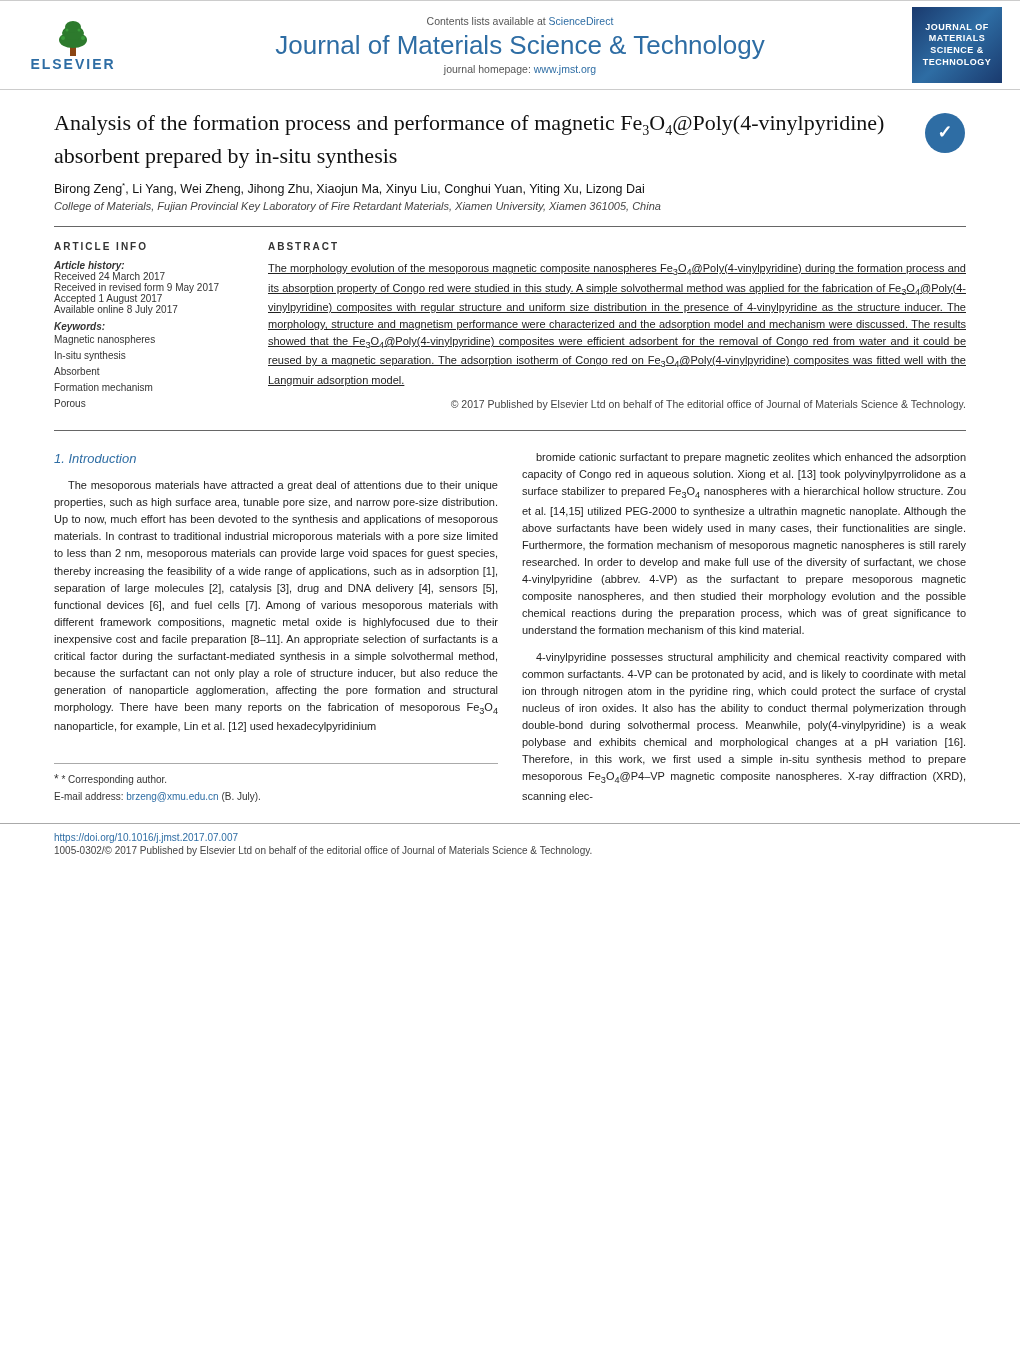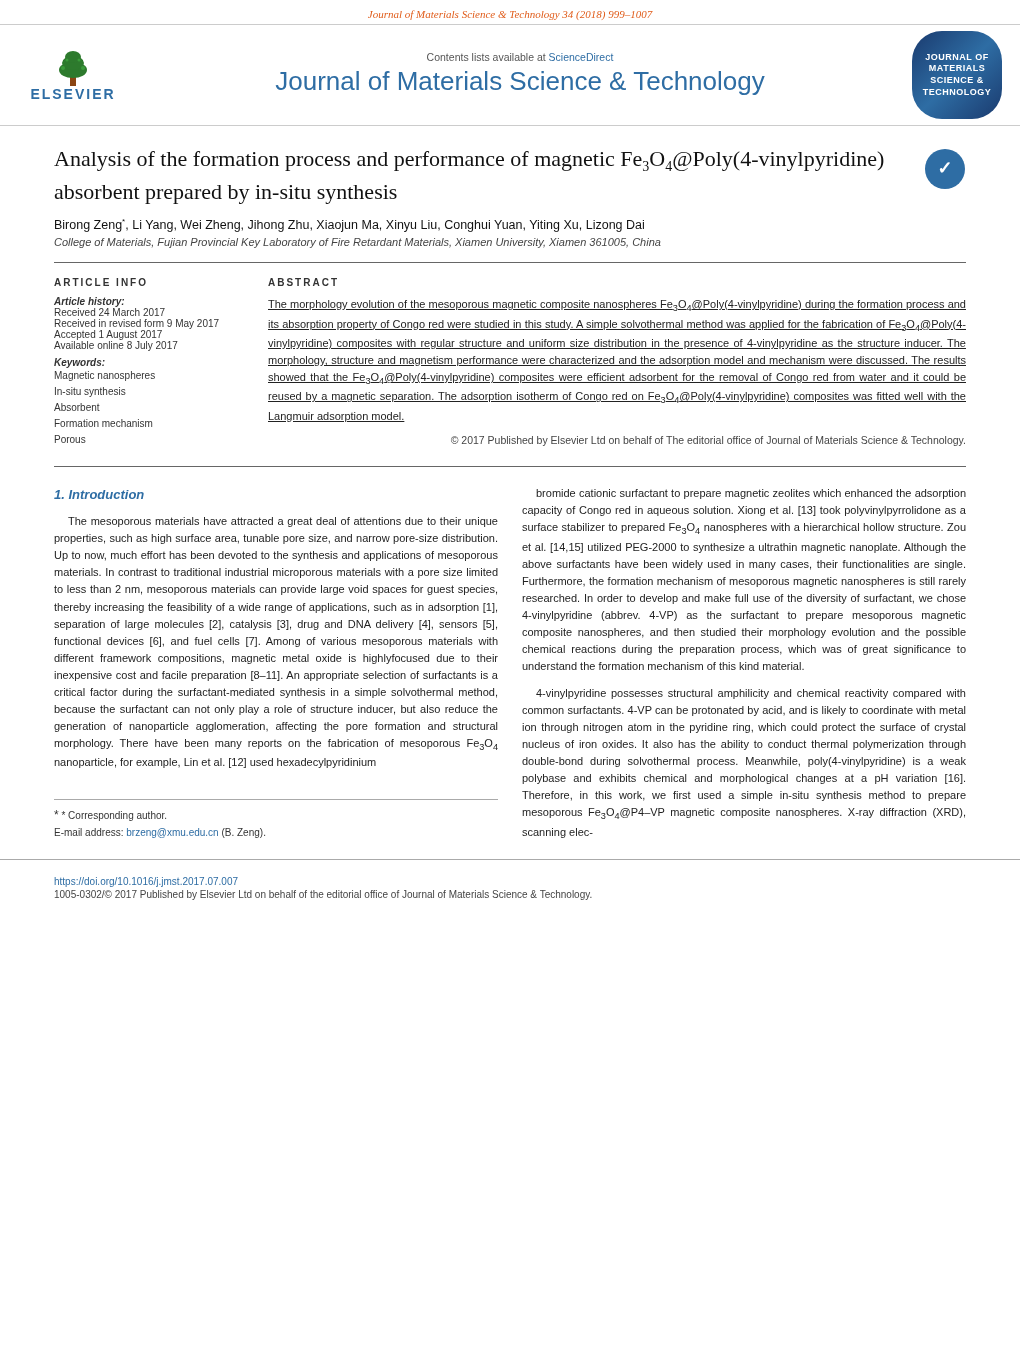--- a/index.html
+++ b/index.html
@@ -79,33 +79,32 @@
       color: #555;
       font-family: Arial, sans-serif;
     }
 
     .journal-homepage span {
       color: #2e6da4;
     }
 
     .jmst-logo {
       width: 90px;
-      height: 88px;
+      height: 76px;
       background: linear-gradient(135deg, #1a3a6e 0%, #2e6da4 50%, #1a3a6e 100%);
       display: flex;
       flex-direction: column;
       align-items: center;
       justify-content: center;
       color: white;
       font-size: 8px;
       font-family: Arial, sans-serif;
       font-weight: bold;
       text-align: center;
       letter-spacing: 0.5px;
-      border-radius: 30px;
     }
 
     .jmst-logo .logo-top {
       font-size: 9px;
       line-height: 1.3;
     }
 
     
     .main-content {
       padding: 0 54px;
@@ -247,21 +246,21 @@
       flex: 1;
       font-size: 11px;
       font-family: Arial, sans-serif;
       color: #222;
       line-height: 1.55;
       text-align: justify;
     }
 
     .section-heading {
       font-size: 13px;
-      font-weight: bold;
+      font-weight: normal;
       font-family: Arial, sans-serif;
       color: #2e6da4;
       margin-bottom: 8px;
       font-style: italic;
     }
 
     .body-para {
       margin-bottom: 10px;
       text-indent: 14px;
     }
@@ -274,21 +273,21 @@
       font-size: 10px;
       font-family: Arial, sans-serif;
       color: #333;
     }
 
     .footnote-section .footnote-star {
       font-size: 12px;
     }
 
     .page-footer {
-      padding: 16px 54px;
+      padding: 8px 54px;
       border-top: 1px solid #aaa;
       margin-top: 8px;
     }
 
     .page-footer-doi {
       font-size: 10px;
       font-family: Arial, sans-serif;
       color: #2e6da4;
       margin-bottom: 2px;
     }
@@ -307,21 +306,20 @@
 
     sup {
       font-size: 8px;
     }
   </style>
 </head>
 <body>
 
 <div class="page">
 
-  <div class="header-top">Journal of Materials Science &amp; Technology 34 (2018) 999–1007</div>
 
   <div class="header-bar">
 
     <div class="elsevier-logo">
       <svg class="elsevier-tree" viewBox="0 0 56 38">
 
         <rect x="25" y="28" width="6" height="10" fill="#8B4513"></rect>
 
         <ellipse cx="28" cy="22" rx="14" ry="8" fill="#2d7a2d"></ellipse>
         <ellipse cx="28" cy="15" rx="11" ry="7" fill="#2d7a2d"></ellipse>
@@ -333,20 +331,23 @@
         <circle cx="34" cy="12" r="1.5" fill="#3a9a3a"></circle>
       </svg>
       <div class="elsevier-text">ELSEVIER</div>
     </div>
 
     <div class="journal-center">
       <div class="contents-line">
         Contents lists available at <span style="color:#2e6da4;">ScienceDirect</span>
       </div>
       <div class="journal-title">Journal of Materials Science &amp; Technology</div>
+      <div class="journal-homepage">
+        journal homepage: <span style="color:#2e6da4;">www.jmst.org</span>
+      </div>
     </div>
 
     <div class="jmst-logo">
       <div class="logo-top">
         JOURNAL OF<br>MATERIALS<br>SCIENCE &amp;<br>TECHNOLOGY
       </div>
     </div>
   </div>
 
   <div class="main-content">
@@ -411,21 +412,21 @@
           The mesoporous materials have attracted a great deal of attentions due to their unique properties, such as high surface area, tunable pore size, and narrow pore-size distribution. Up to now, much effort has been devoted to the synthesis and applications of mesoporous materials. In contrast to traditional industrial microporous materials with a pore size limited to less than 2 nm, mesoporous materials can provide large void spaces for guest species, thereby increasing the feasibility of a wide range of applications, such as in adsorption [1], separation of large molecules [2], catalysis [3], drug and DNA delivery [4], sensors [5], functional devices [6], and fuel cells [7]. Among of various mesoporous materials with different framework compositions, magnetic metal oxide is highlyfocused due to their inexpensive cost and facile preparation [8–11]. An appropriate selection of surfactants is a critical factor during the surfactant-mediated synthesis in a simple solvothermal method, because the surfactant can not only play a role of structure inducer, but also reduce the generation of nanoparticle agglomeration, affecting the pore formation and structural morphology. There have been many reports on the fabrication of mesoporous Fe<sub>3</sub>O<sub>4</sub> nanoparticle, for example, Lin et al. [12] used hexadecylpyridinium
         </div>
 
         <div class="footnote-section">
           <div>
             <span class="footnote-star">*</span> <span>* Corresponding author.</span>
           </div>
           <div>
             <span>E-mail address:</span>
             <span style="color:#2e6da4;">brzeng@xmu.edu.cn</span>
-            <span>(B. Zeng).</span>
+            <span>(B. July).</span>
           </div>
         </div>
       </div>
 
       <div class="body-col">
         <div class="body-para">
           bromide cationic surfactant to prepare magnetic zeolites which enhanced the adsorption capacity of Congo red in aqueous solution. Xiong et al. [13] took polyvinylpyrrolidone as a surface stabilizer to prepared Fe<sub>3</sub>O<sub>4</sub> nanospheres with a hierarchical hollow structure. Zou et al. [14,15] utilized PEG-2000 to synthesize a ultrathin magnetic nanoplate. Although the above surfactants have been widely used in many cases, their functionalities are single. Furthermore, the formation mechanism of mesoporous magnetic nanospheres is still rarely researched. In order to develop and make full use of the diversity of surfactant, we chose 4-vinylpyridine (abbrev. 4-VP) as the surfactant to prepare mesoporous magnetic composite nanospheres, and then studied their morphology evolution and the possible chemical reactions during the preparation process, which was of great significance to understand the formation mechanism of this kind material.
         </div>
         <div class="body-para">
           4-vinylpyridine possesses structural amphilicity and chemical reactivity compared with common surfactants. 4-VP can be protonated by acid, and is likely to coordinate with metal ion through nitrogen atom in the pyridine ring, which could protect the surface of crystal nucleus of iron oxides. It also has the ability to conduct thermal polymerization through double-bond during solvothermal process. Meanwhile, poly(4-vinylpyridine) is a weak polybase and exhibits chemical and morphological changes at a pH variation [16]. Therefore, in this work, we first used a simple in-situ synthesis method to prepare mesoporous Fe<sub>3</sub>O<sub>4</sub>@P4–VP magnetic composite nanospheres. X-ray diffraction (XRD), scanning elec-

